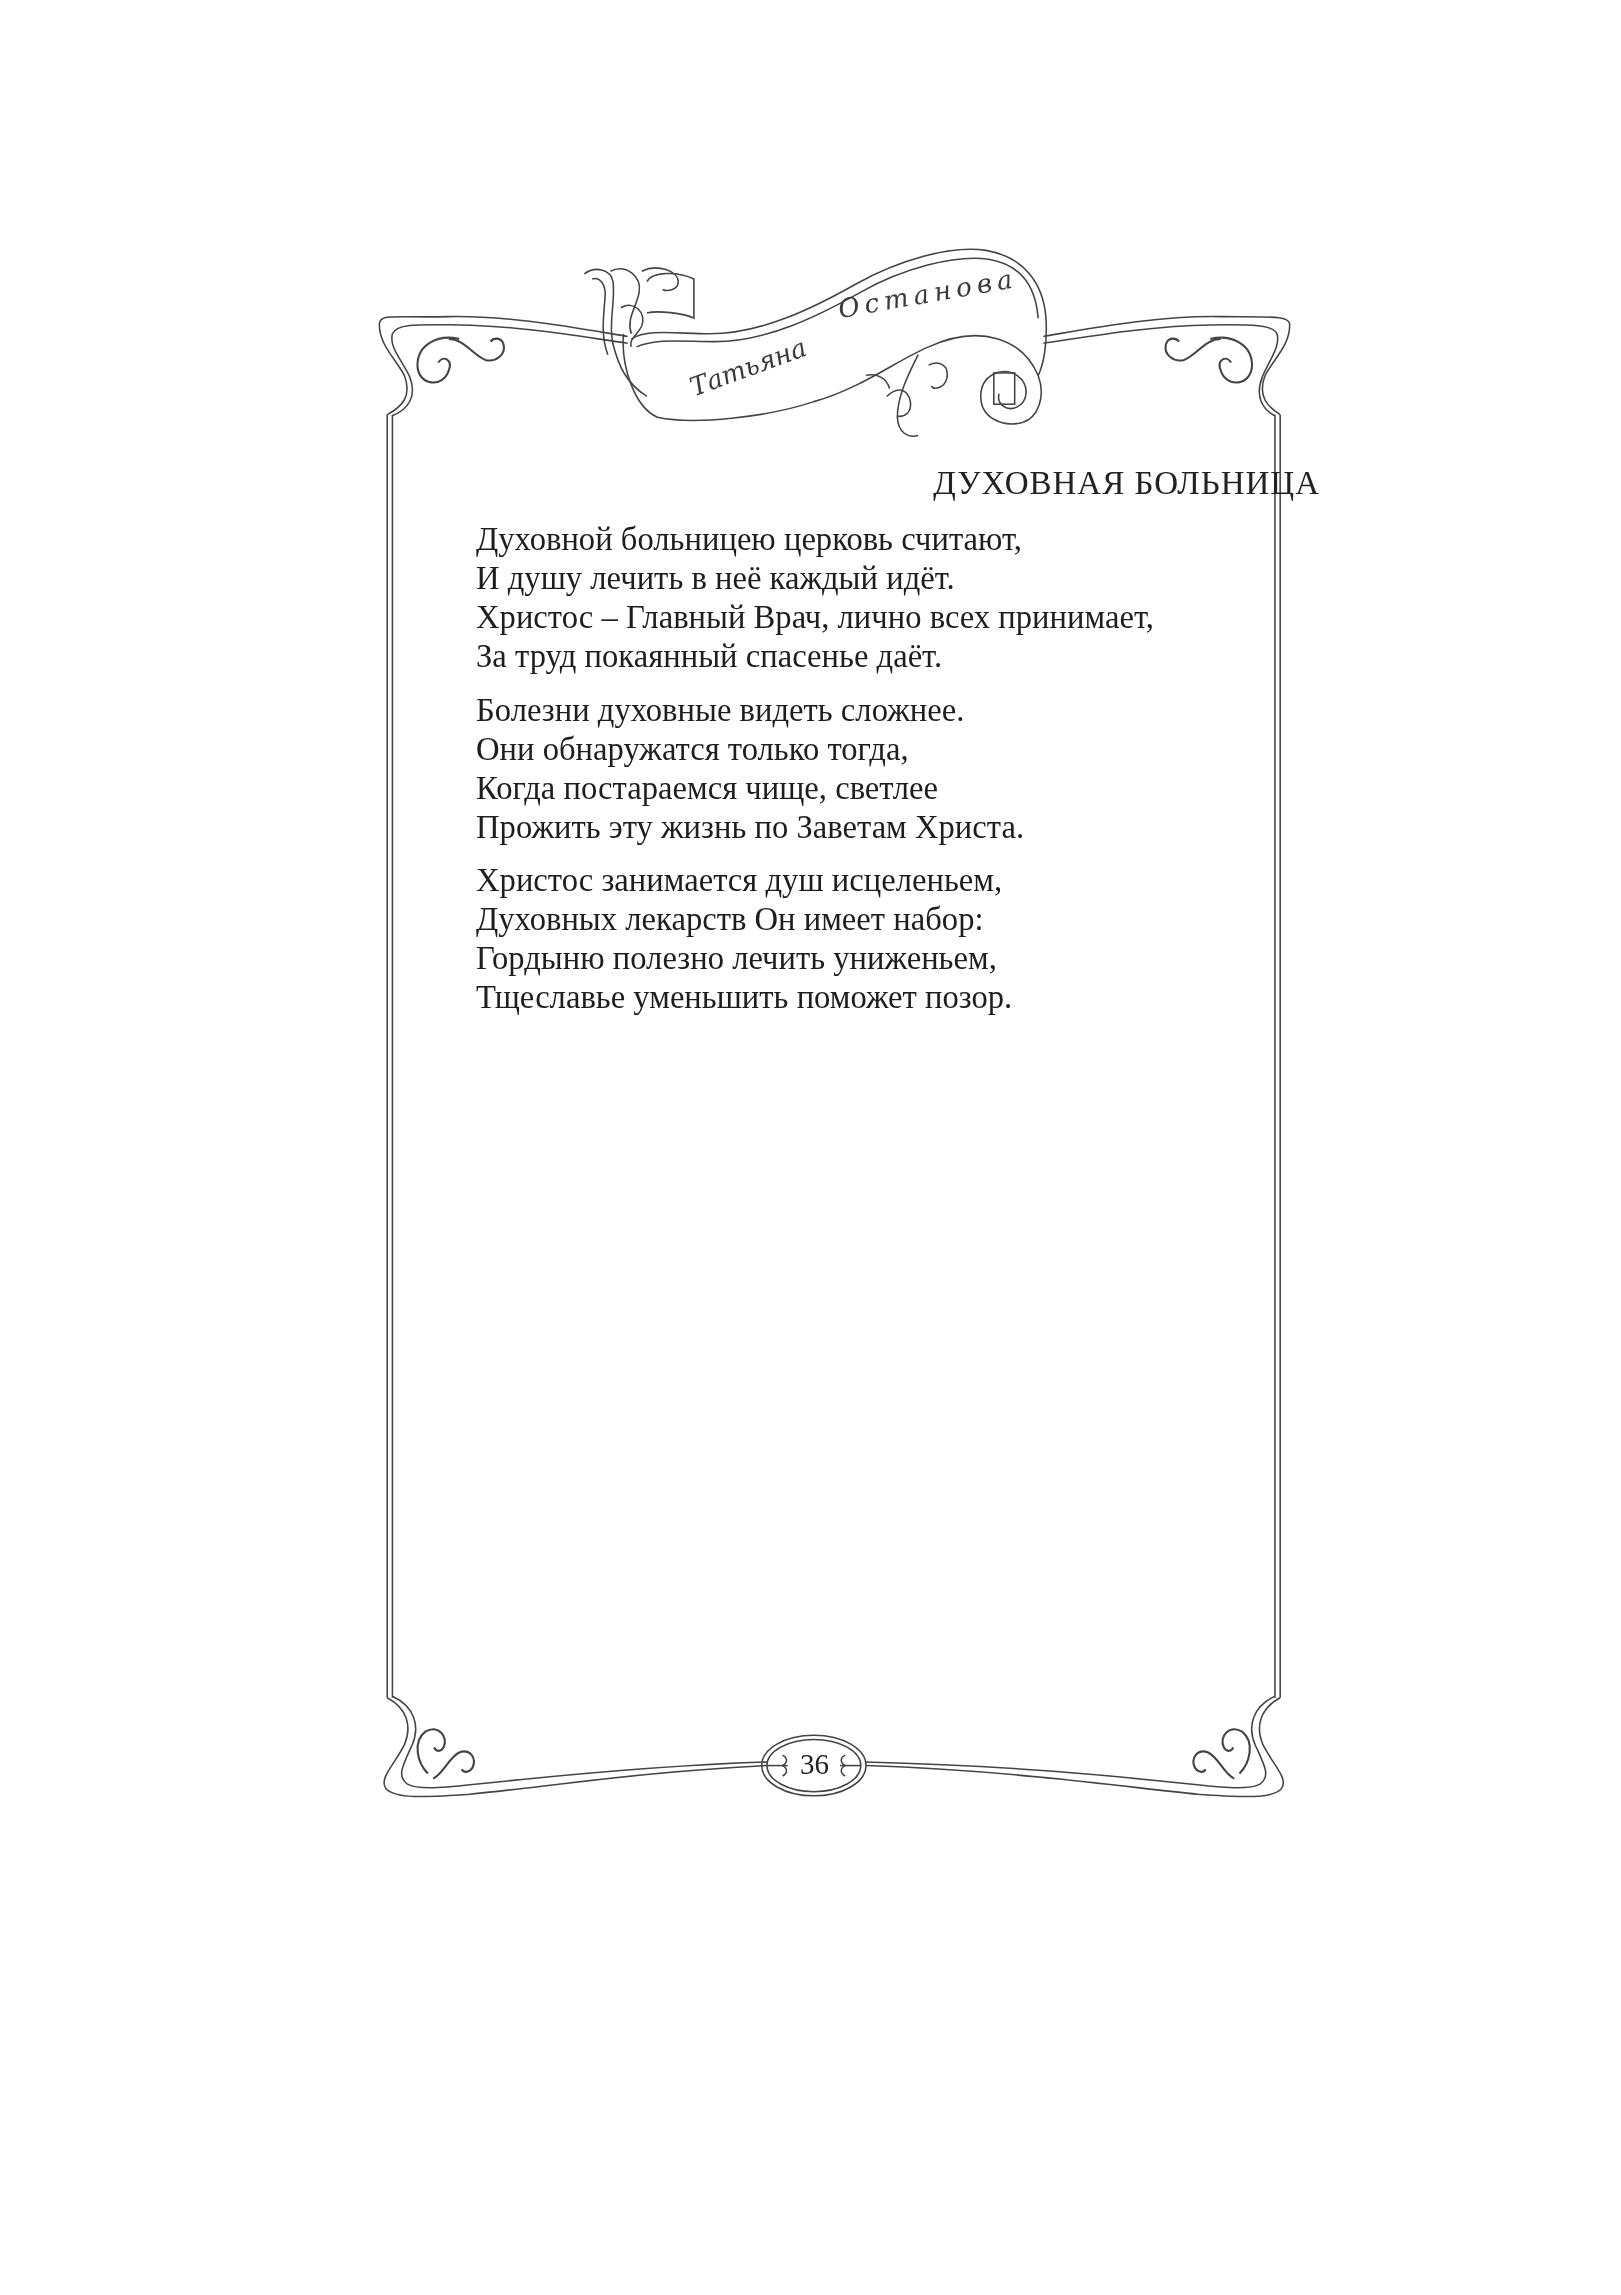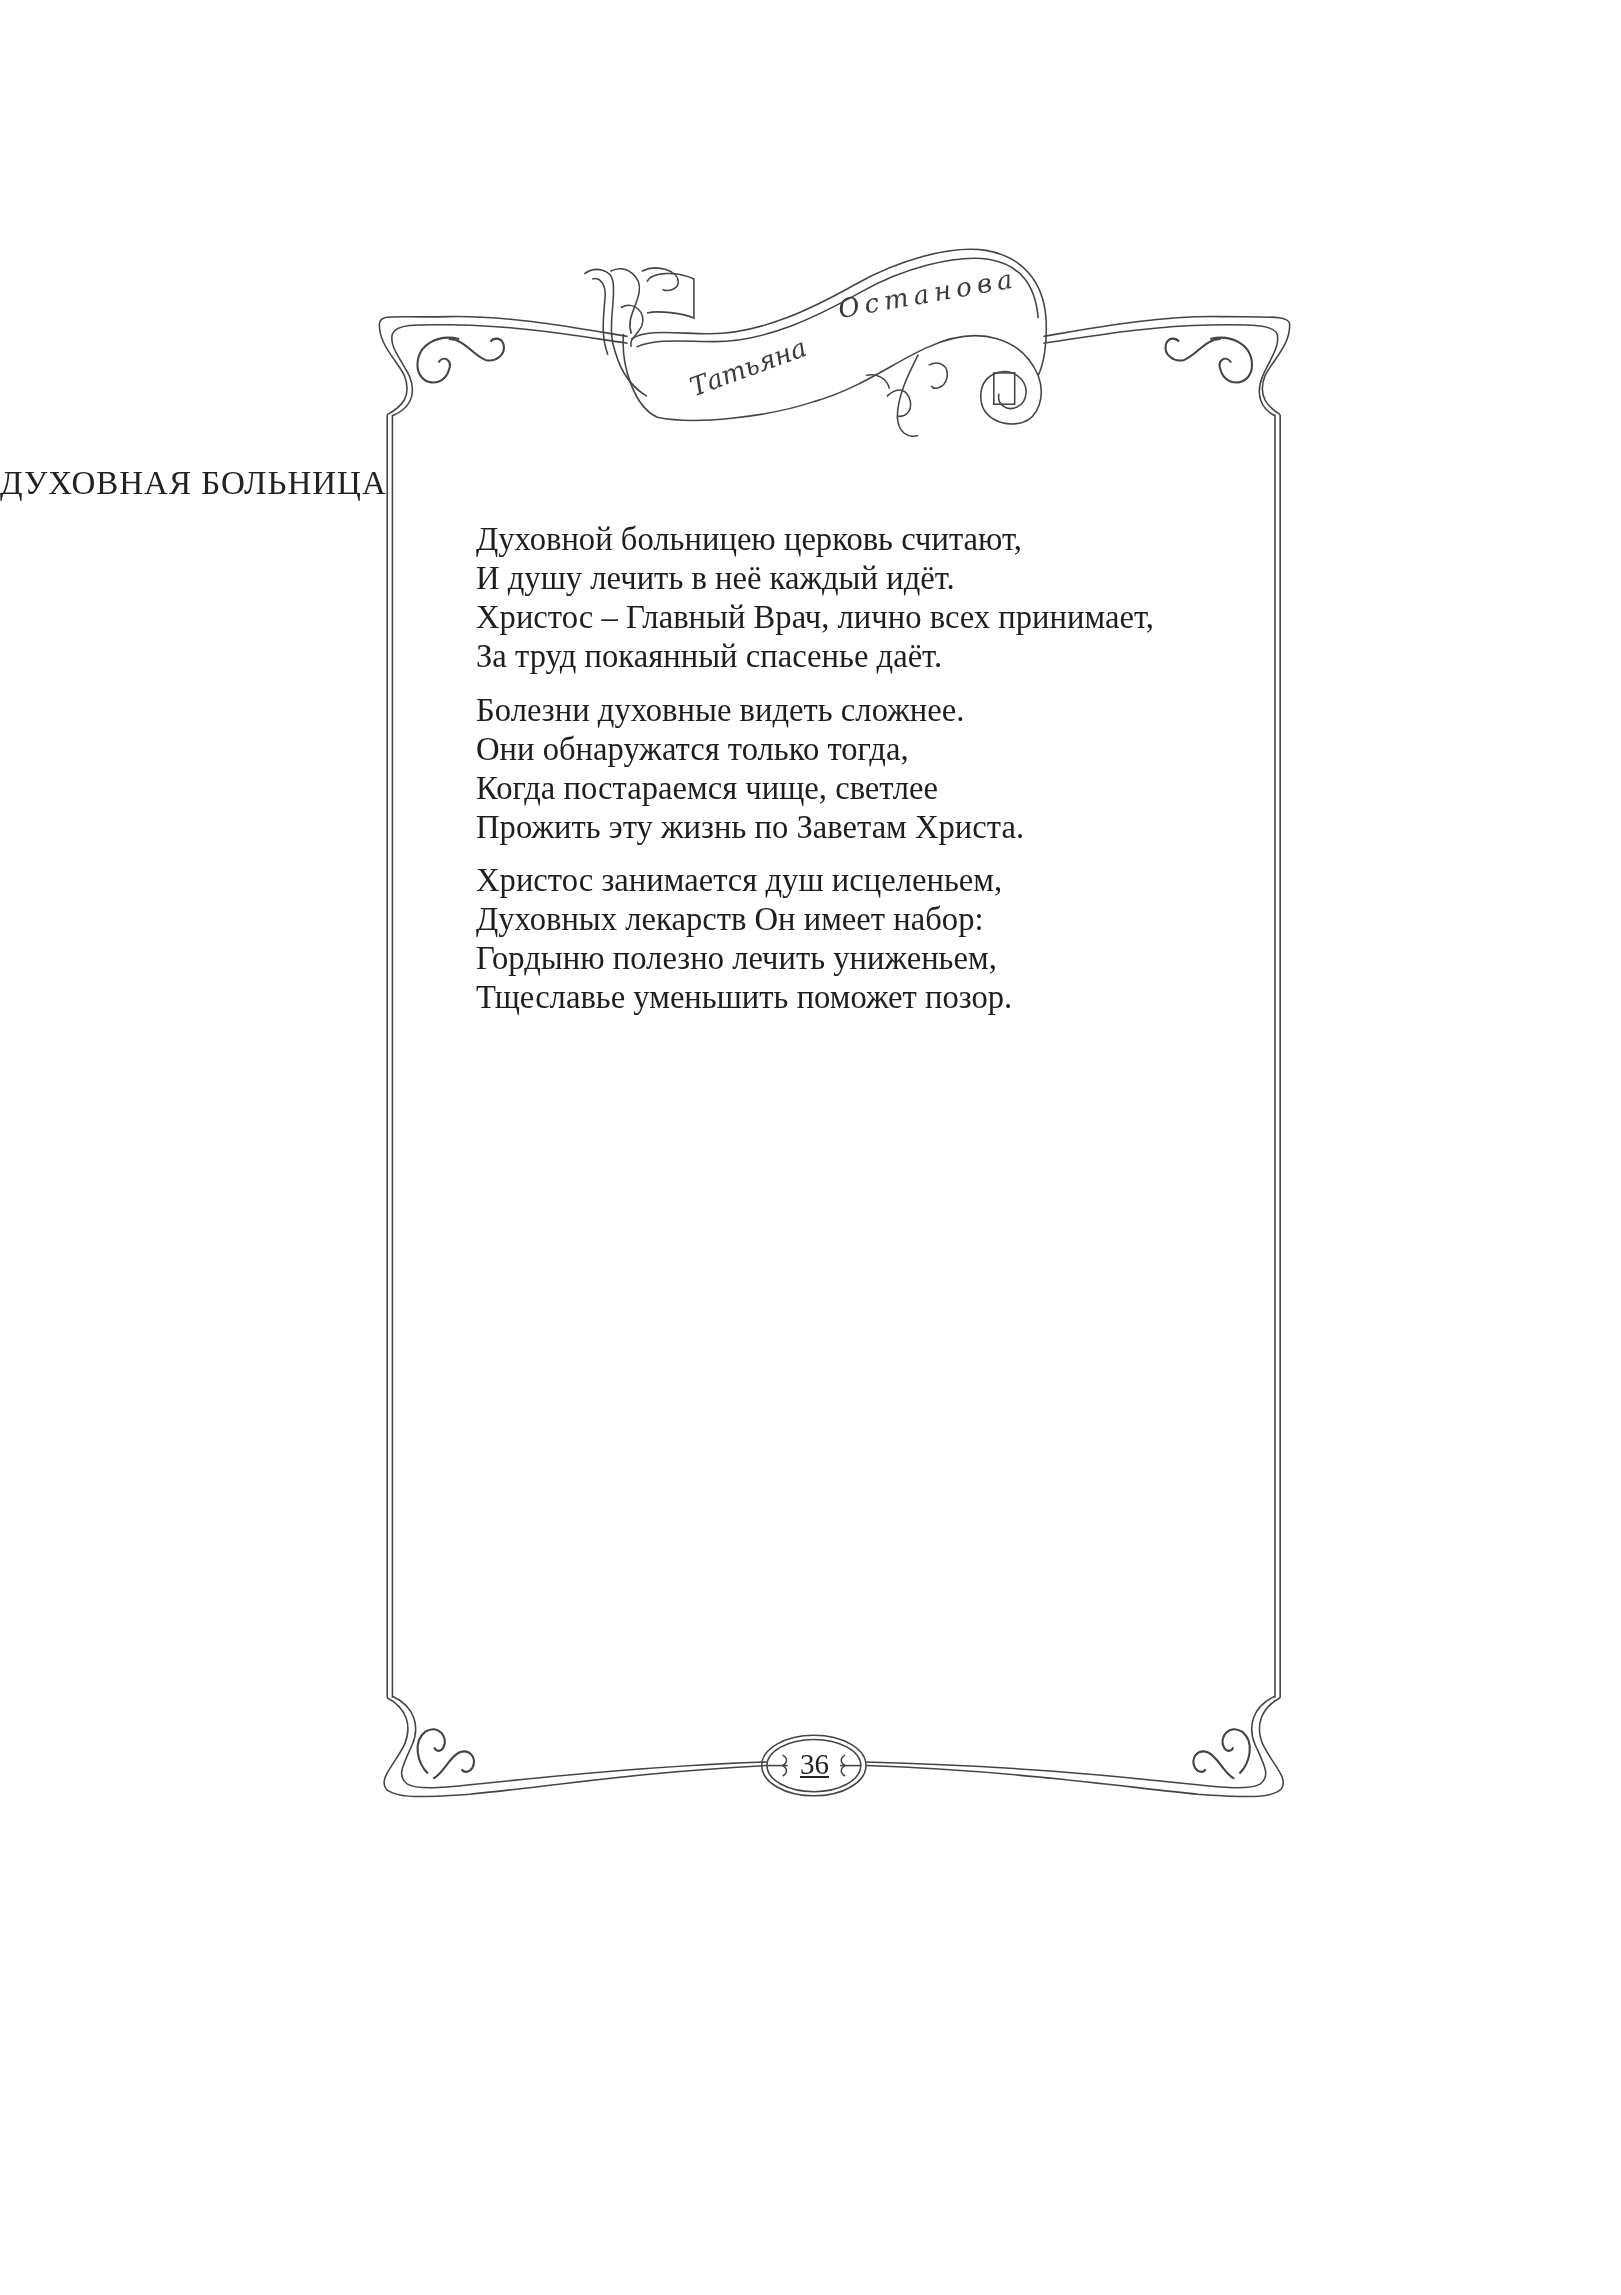--- a/index.html
+++ b/index.html
@@ -1,26 +1,26 @@
 <!DOCTYPE html>
 <html style="font-size:8.3px"><head>
 <meta charset="utf-8">
 <style>
   html, body { margin:0; padding:0; background:#ffffff; }
   body { width:1622px; height:2295px; position:relative; overflow:hidden;
          font-family:"Liberation Serif","DejaVu Serif",serif; color:#1e1e1e; }
   .frame { position:absolute; left:0; top:0; width:1622px; height:2295px; }
   .banner-text { font-family:"DejaVu Serif","Liberation Serif",serif; font-style:italic; fill:#3a3a3a; }
-  .title { position:absolute; left:0; width:1320px; top:462px; text-align:left;
+  .title { position:absolute; left:0; width:1320px; top:462px; text-align:right;
            font-size:33px; letter-spacing:1px; line-height:42px; color:#222; }
   .poem { position:absolute; left:476px; top:519px; font-size:34px; line-height:39px; color:#1e1e1e; }
   .stanza { margin:0 0 14.6px 0; }
   .line { display:block; white-space:nowrap; transform:scaleX(0.96); transform-origin:left center; }
   .page-num { position:absolute; left:783px; top:1749px; width:63px; text-align:center;
-              font-size:29px; line-height:31px; color:#222;text-decoration:underline; }
+              font-size:29px; line-height:31px; color:#222; }
 </style>
 </head>
 <body>
 
 <svg class="frame" viewBox="0 0 3109 4400" xmlns="http://www.w3.org/2000/svg">
   <g fill="none" stroke="#444" stroke-width="3">
 
     <line x1="742" y1="795" x2="742" y2="3255"></line>
     <line x1="752" y1="795" x2="752" y2="3255"></line>
 

